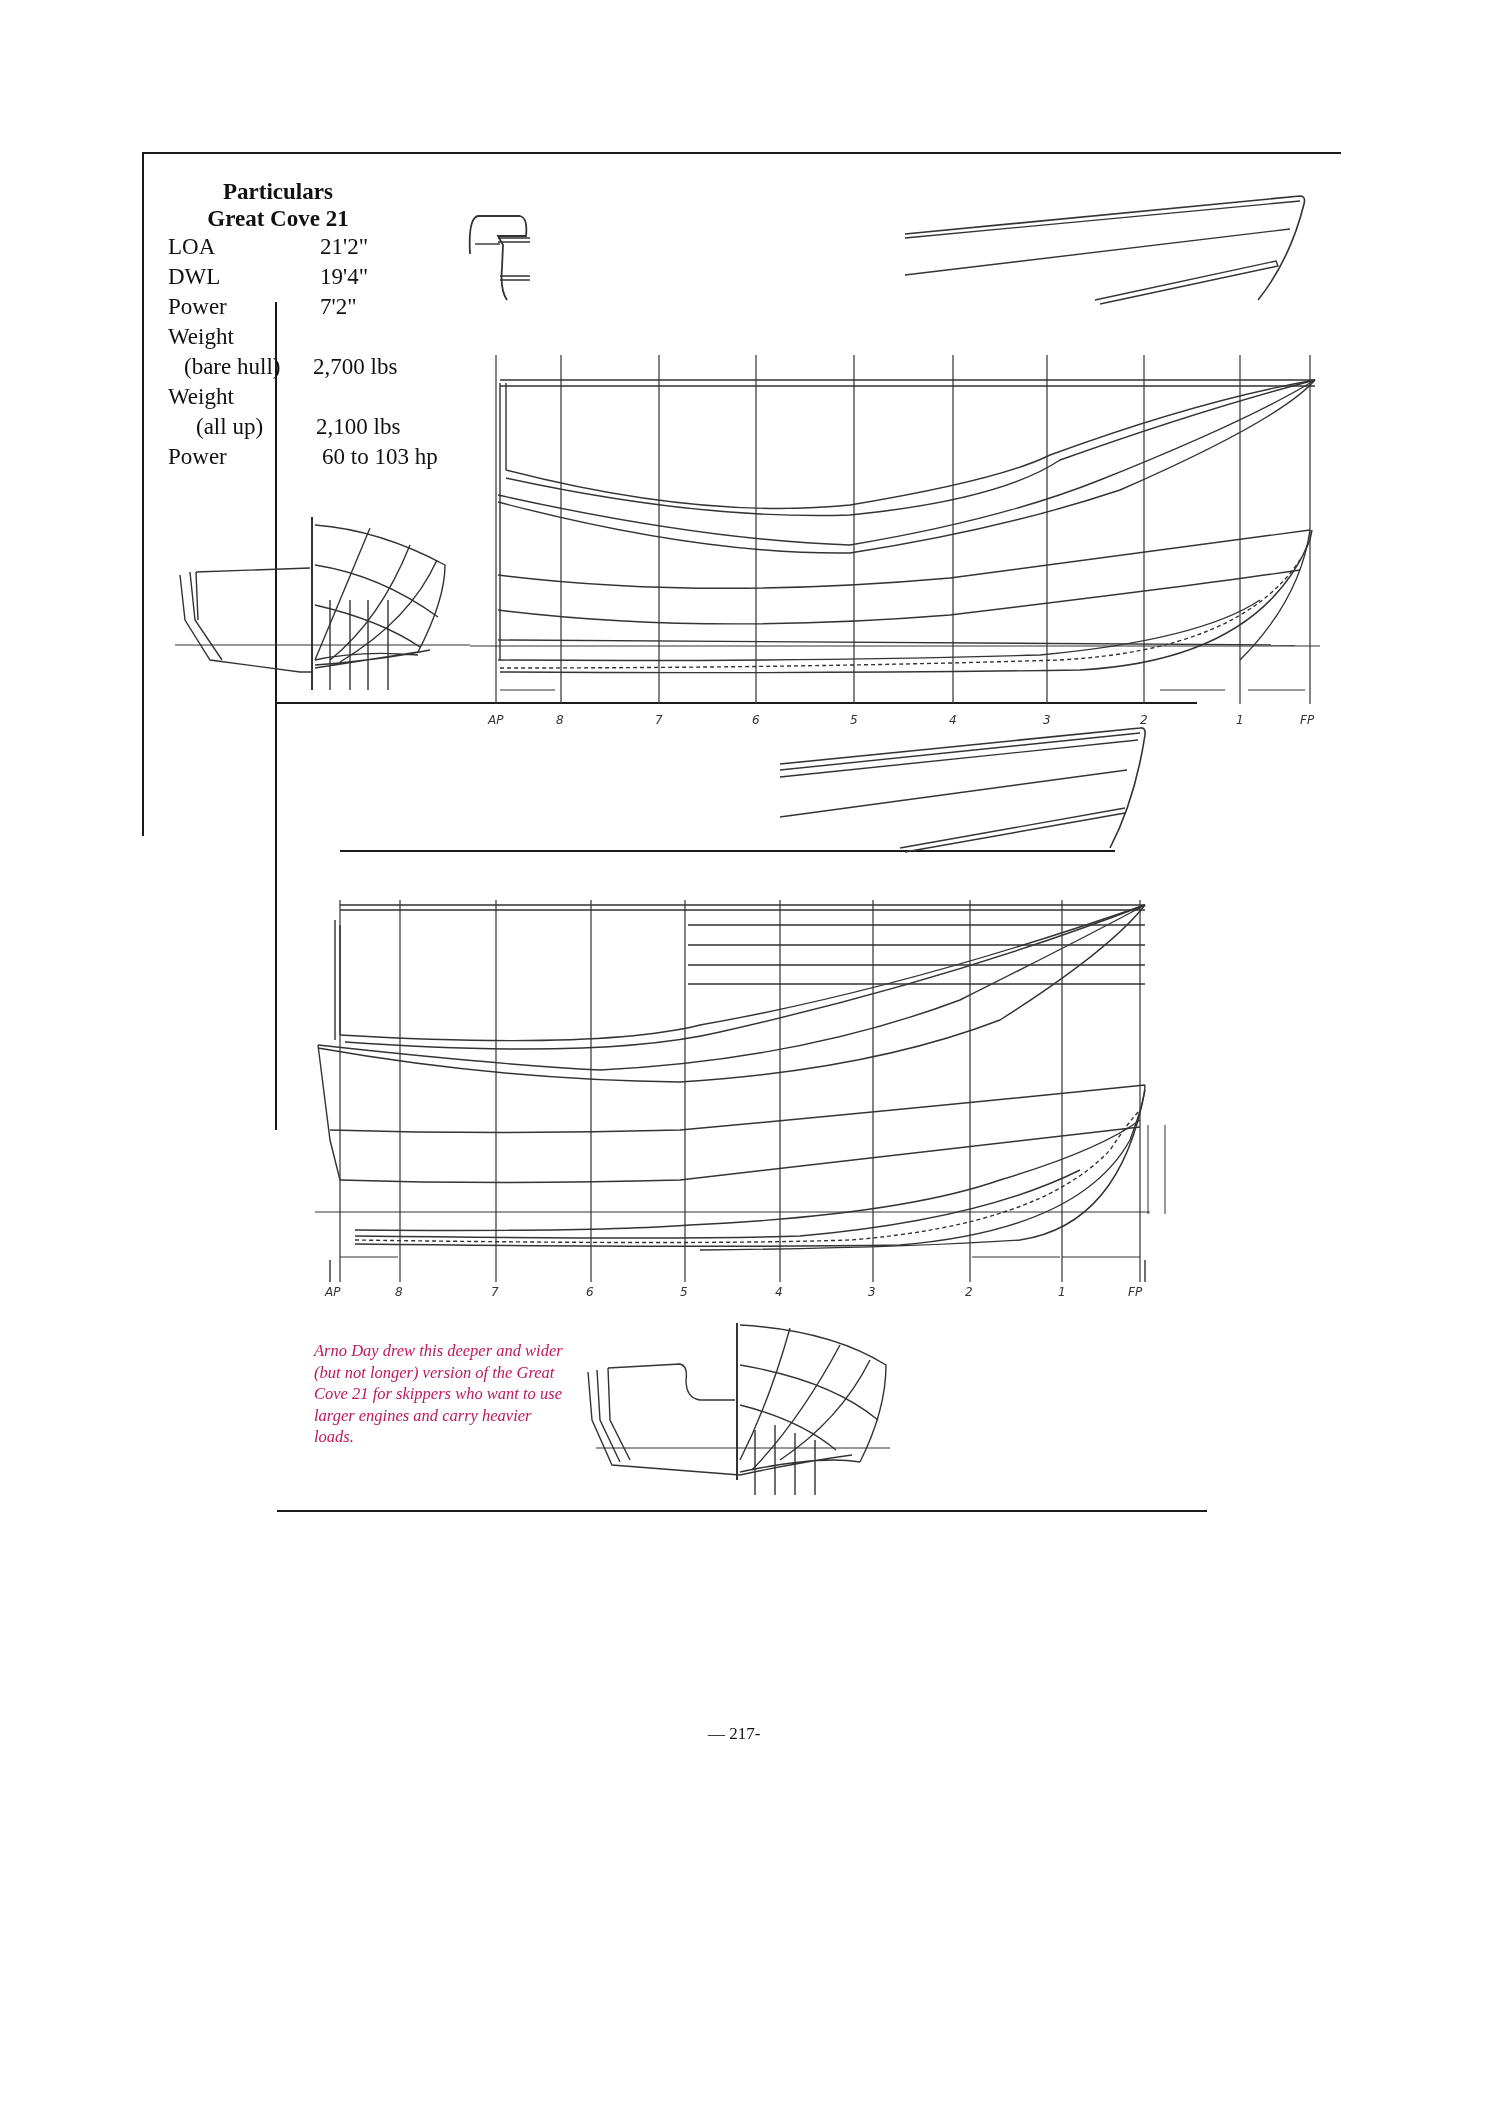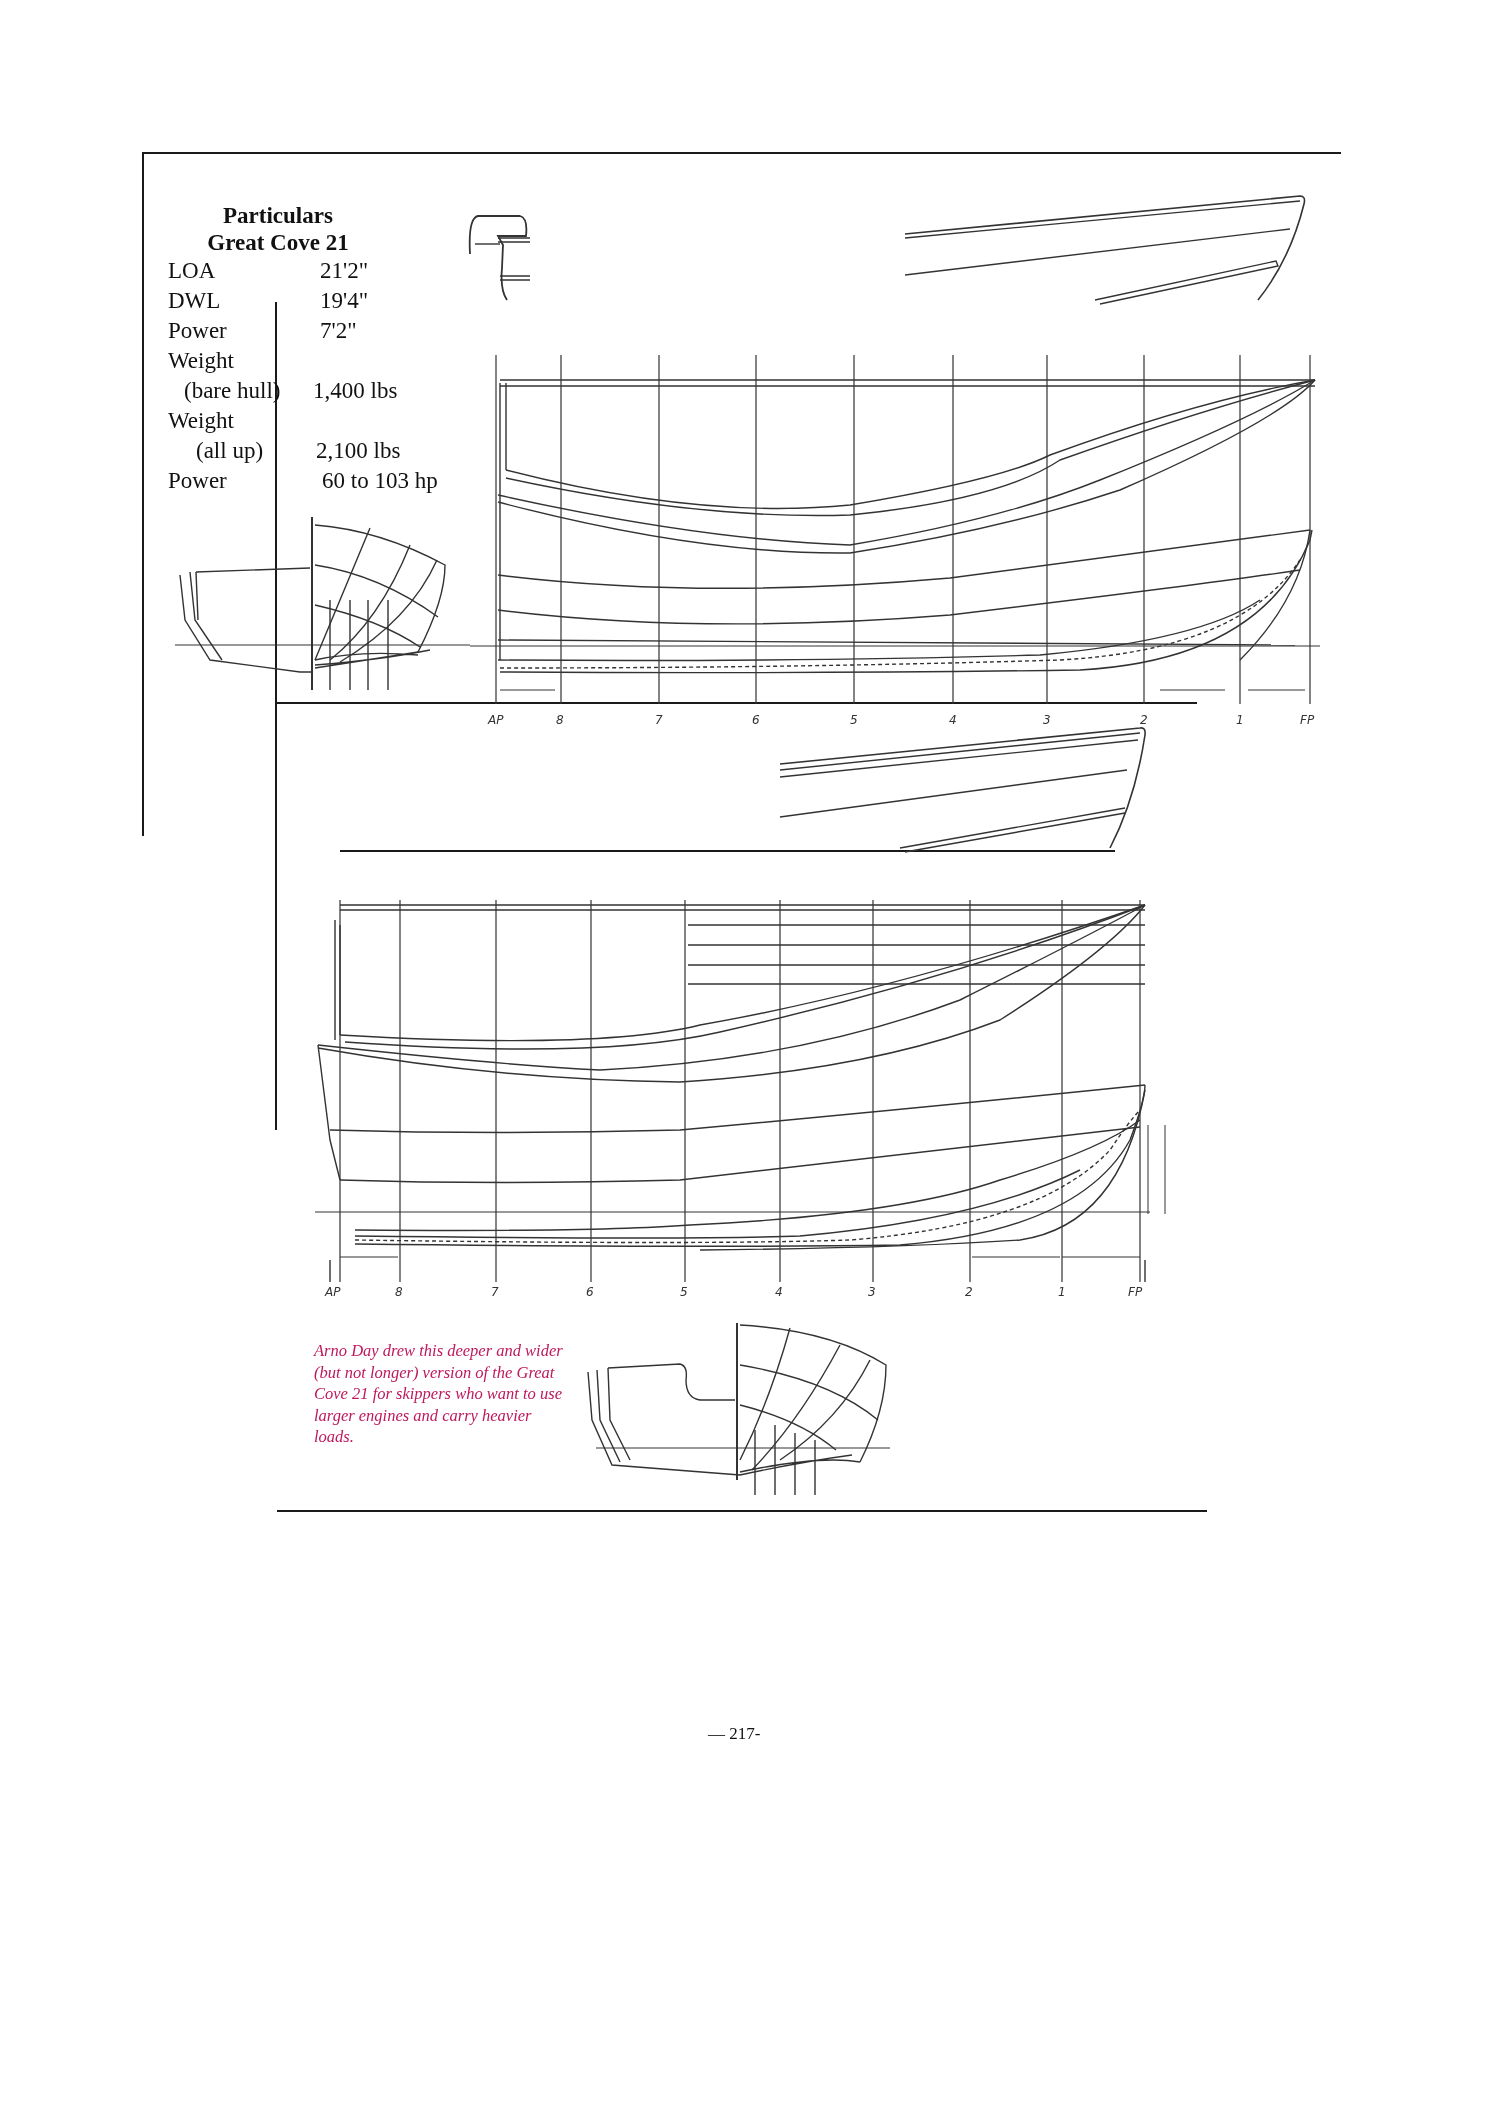--- a/index.html
+++ b/index.html
@@ -1,19 +1,19 @@
 <!DOCTYPE html>
 <html><head>
   <meta charset="utf-8">
   <style>
     html, body { margin: 0; padding: 0; background: #ffffff; }
     body { width: 1488px; height: 2105px; position: relative; overflow: hidden;
            font-family: "Liberation Serif", "DejaVu Serif", serif; color: #111; }
     .rule { position: absolute; background: #1a1a1a; }
-    .particulars { position: absolute; left: 168px; top: 178px; width: 300px; font-size: 23px; line-height: 30px; margin-top: 24px; }
+    .particulars { position: absolute; left: 168px; top: 178px; width: 300px; font-size: 23px; line-height: 30px; }
     .particulars .title { font-weight: bold; text-align: center; width: 220px; line-height: 27px; font-size: 23px; }
     .spec-row { position: relative; height: 30px; white-space: nowrap; }
     .spec-row .lbl { position: absolute; left: 0; }
     .spec-row .val { position: absolute; left: 152px; }
     .spec-row.indent .lbl { left: 16px; }
     .caption { position: absolute; left: 314px; top: 1340px; width: 250px; font-style: italic;
                font-size: 16.5px; line-height: 21.5px; color: #be185d; }
     .page-num { position: absolute; left: 708px; top: 1724px; font-size: 17px; }
     svg { position: absolute; left: 0; top: 0; }
     .st-label { font-family: "DejaVu Sans", sans-serif; font-size: 12px; font-style: italic; fill: #333; }
@@ -42,21 +42,21 @@
   <div class="spec-row">
       <span class="lbl">Power</span>
       <span class="val">7'2"</span>
     </div>
   <div class="spec-row">
       <span class="lbl">Weight</span>
       <span class="val"></span>
     </div>
   <div class="spec-row indent">
       <span class="lbl">(bare hull)</span>
-      <span class="val" style="left:145px">1,400 lbs</span>
+      <span class="val" style="left:145px">2,700 lbs</span>
     </div>
   <div class="spec-row">
       <span class="lbl">Weight</span>
       <span class="val"></span>
     </div>
   <div class="spec-row indent">
       <span class="lbl" style="left:28px">(all up)</span>
       <span class="val" style="left:148px">2,100 lbs</span>
     </div>
   <div class="spec-row">

